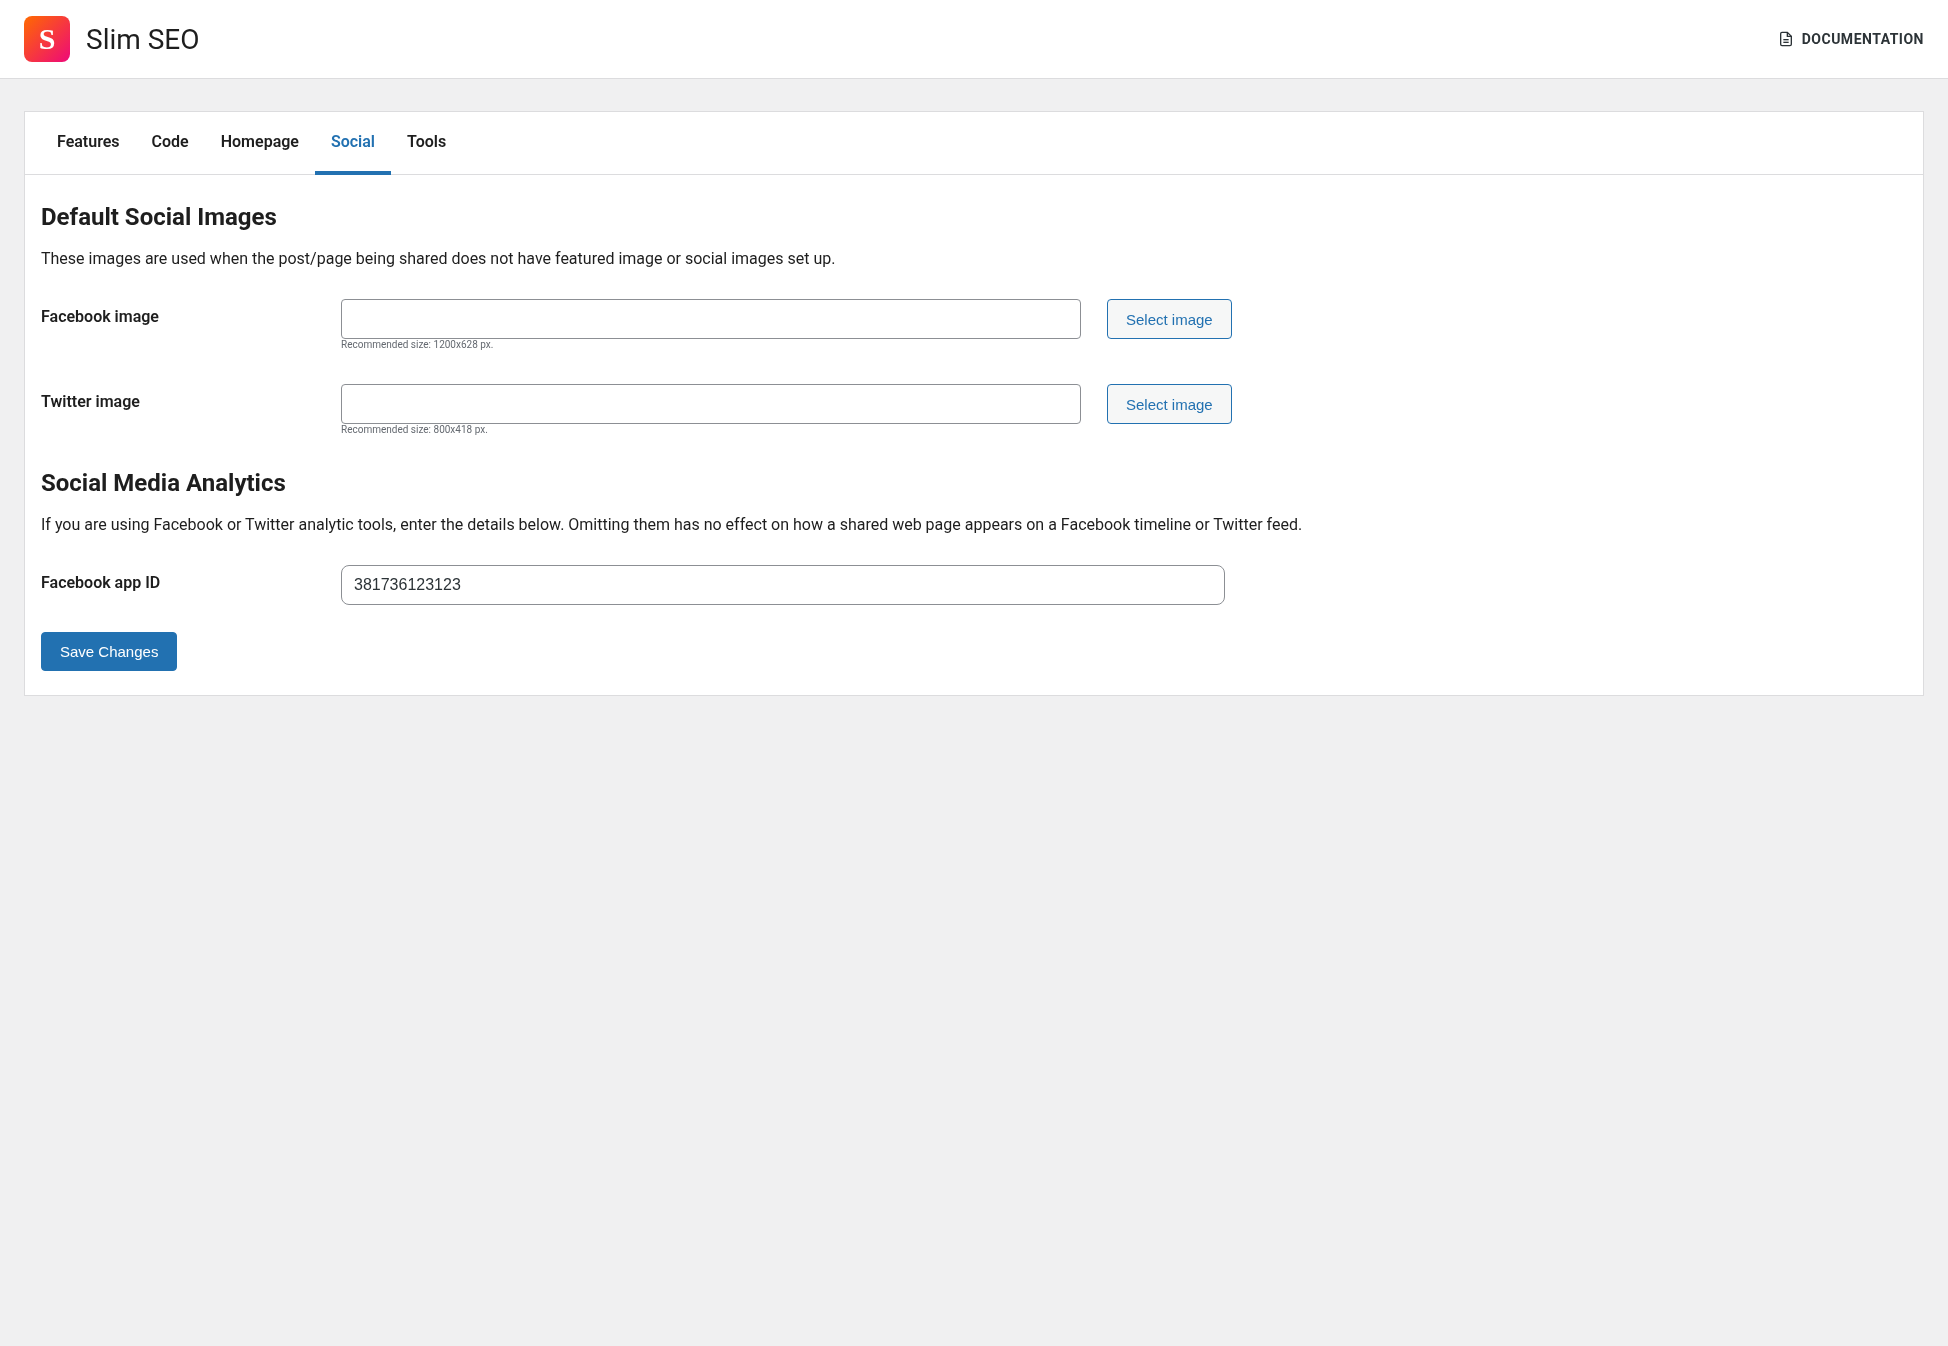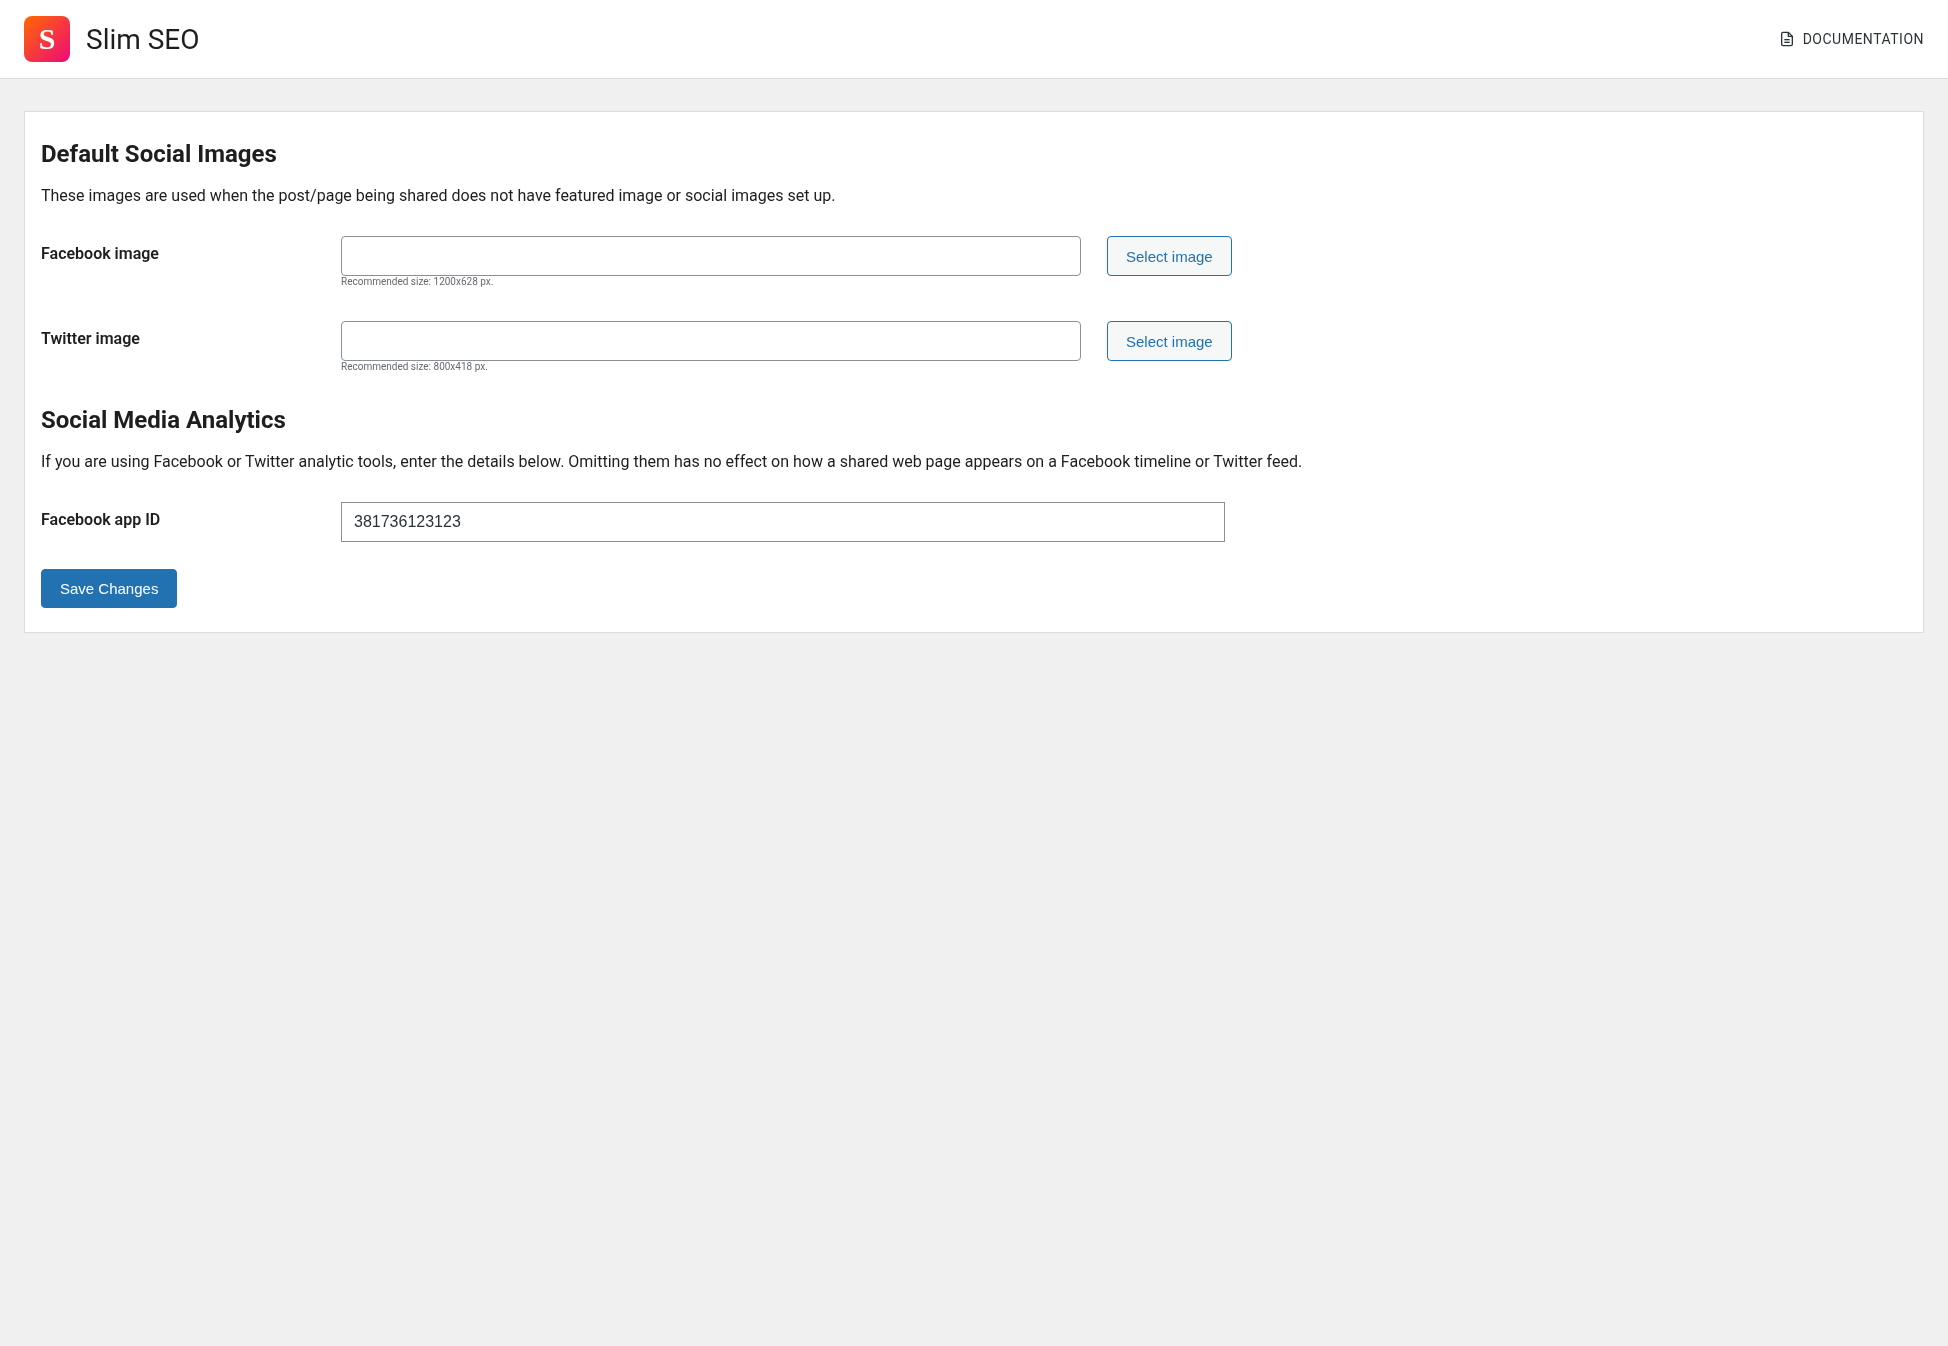--- a/index.html
+++ b/index.html
@@ -41,21 +41,21 @@
     .app-title {
       font-size: 28px;
       font-weight: 400;
       color: #1e1e1e;
     }
     .doc-link {
       display: flex;
       align-items: center;
       gap: 8px;
       color: #2c3337;
-      font-weight: 400;
+      font-weight: 700;
       font-size: 14px;
       letter-spacing: 0.5px;
       text-decoration: none;
     }
     .doc-icon {
       display: inline-flex;
     }
     .content-wrap {
       padding: 32px 24px;
     }
@@ -131,21 +131,21 @@
       padding: 0 12px;
       font-size: 16px;
       background: #fff;
       color: #2c3337;
     }
     .full-input {
       width: 100%;
       max-width: 884px;
       height: 40px;
       border: 1px solid #8c8f94;
-      border-radius: 0;
+      border-radius: 8px;
       padding: 0 12px;
       font-size: 16px;
       background: #fff;
       color: #2c3337;
     }
     .select-btn {
       border: 1px solid #2271b1;
       color: #2271b1;
       background: #f6f7f7;
       border-radius: 4px;
@@ -188,20 +188,27 @@
         <line x1="8" y1="17" x2="16" y2="17"></line>
       </svg>
     </span>
     <span>DOCUMENTATION</span>
   </a>
 </div>
 
 <div class="content-wrap">
   <div class="panel">
 
+    <div class="tabs">
+      <div class="tab">Features</div>
+      <div class="tab">Code</div>
+      <div class="tab">Homepage</div>
+      <div class="tab active">Social</div>
+      <div class="tab">Tools</div>
+    </div>
 
     <div class="panel-body">
 
       <h2 class="section-heading">Default Social Images</h2>
       <p class="section-desc">These images are used when the post/page being shared does not have featured image or social images set up.</p>
 
       <div class="field-row">
         <div class="field-label">Facebook image</div>
         <div class="field-control">
           <div class="input-button-row">

